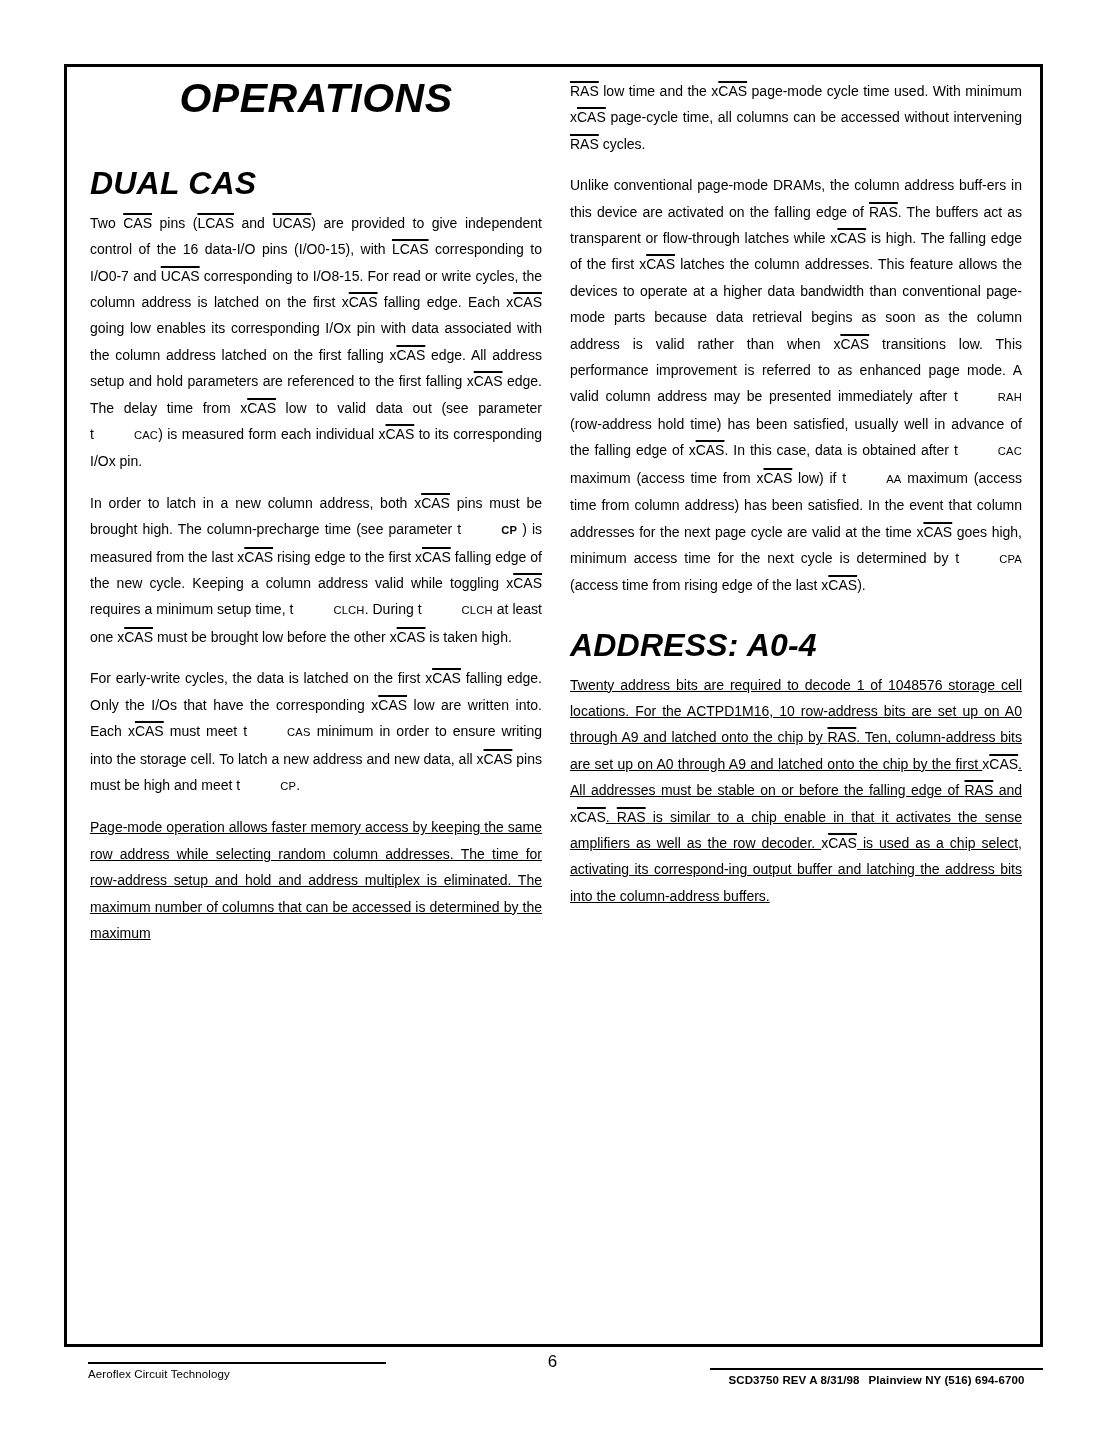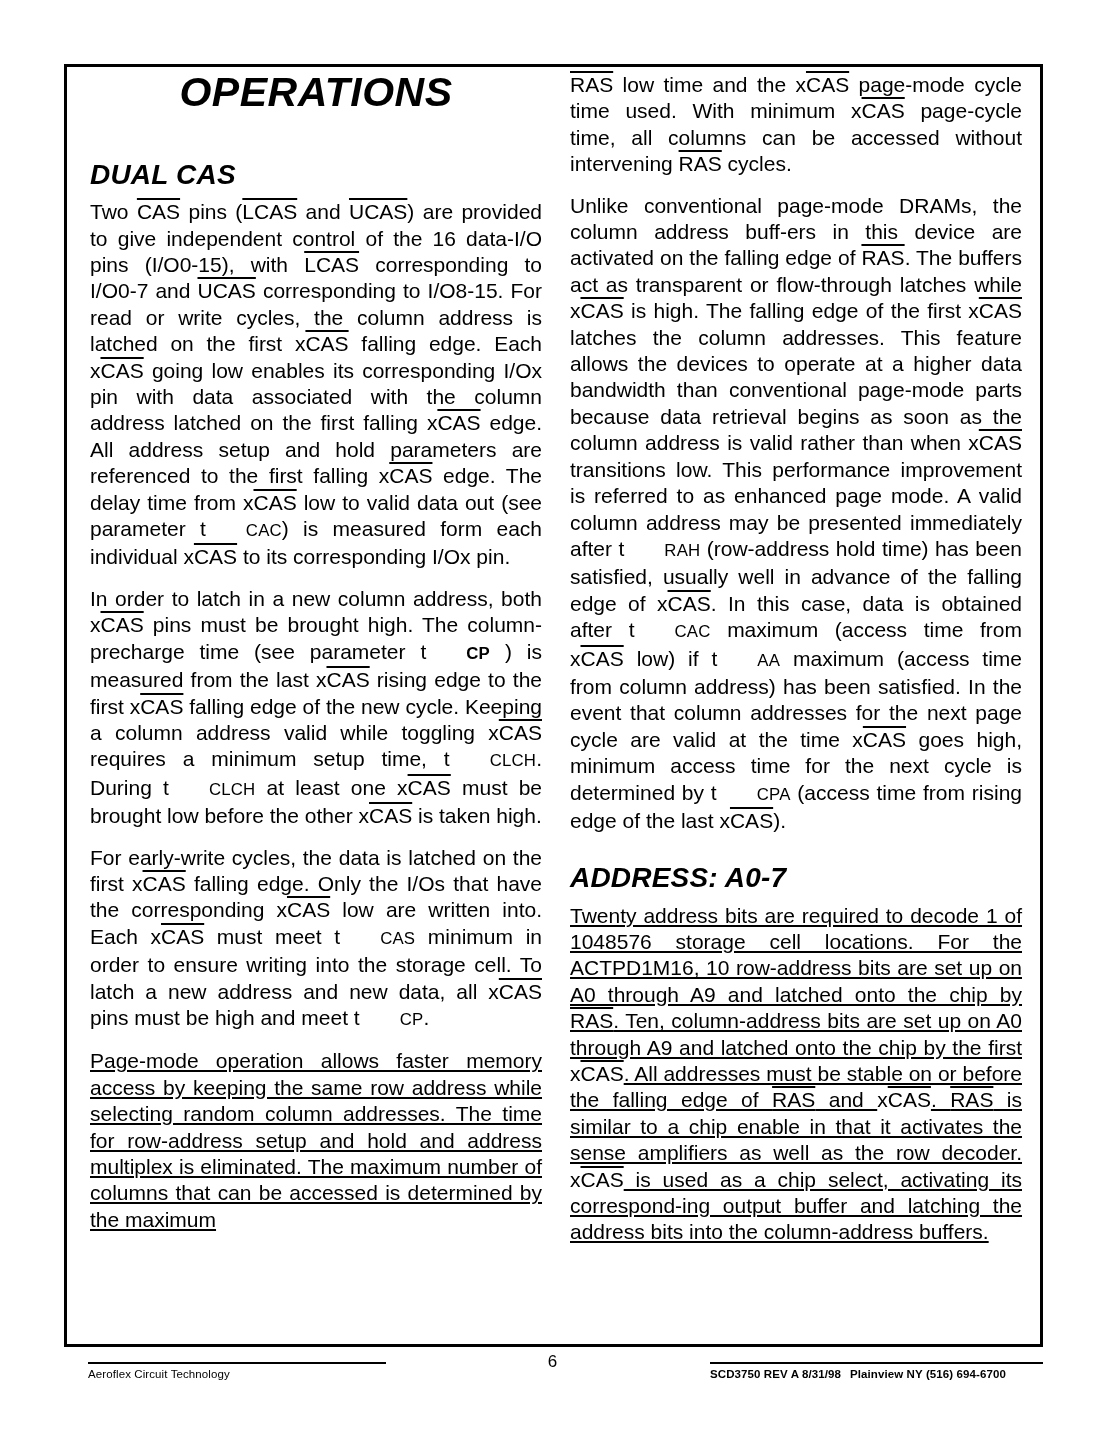--- a/index.html
+++ b/index.html
@@ -24,54 +24,54 @@
     width: 979px;
     height: 1283px;
     border: 3px solid #000000;
     box-sizing: border-box;
   }
 
   
   .columns {
     position: absolute;
     left: 90px;
-    top: 72px;
+    top: 78px;
     width: 932px;
     display: flex;
     gap: 28px;
   }
   .col {
     width: 452px;
   }
 
   
   .doc-title {
     font-size: 41px;
     font-weight: bold;
     font-style: italic;
     text-align: center;
     letter-spacing: 0.5px;
     margin: 0 0 46px 0;
     line-height: 1.0;
   }
   .sec-head {
-    font-size: 28px;
+    font-size: 32px;
     font-weight: bold;
     font-style: italic;
     margin: 0 0 8px 0;
     line-height: 1.15;
     letter-spacing: 0.2px;
   }
   .sec-head.spaced-top {
     margin-top: 28px;
   }
 
   
   p.para {
-    font-size: 21px;
+    font-size: 14px;
     line-height: 26.4px;
     text-align: justify;
     text-justify: inter-word;
     margin: 0 0 15px 0;
     hyphens: none;
   }
   p.para:last-child { margin-bottom: 0; text-decoration: underline; }
 
   
   .ovl {
@@ -120,22 +120,22 @@
     position: absolute;
     left: 0;
     top: 0;
     width: 1105px;
     text-align: center;
     font-size: 17px;
   }
   .footer-right {
     position: absolute;
     right: 62px;
-    top: 10px;
-    text-align: left;
+    top: 16px;
+    text-align: center;
   }
   .footer-right .rule {
     border-top: 2px solid #000000;
     width: 333px;
     margin-bottom: 4px;
     margin-left: auto;
   }
   .footer-right .txt {
     font-size: 11.5px;
     font-weight: bold;
@@ -167,21 +167,21 @@
     <p class="para"><span>Page-mode operation allows faster memory access by keeping the same row address while selecting random column addresses. The time for row-address setup and hold and address multiplex is eliminated. The maximum number of columns that can be accessed is determined by the maximum</span></p>
 
   </div>
 
   <div class="col">
 
     <p class="para"><span class="ovl">RAS</span><span> low time and the </span><span class="nobar">x<span class="ovl">CAS</span></span><span> page-mode cycle time used. With minimum </span><span class="nobar">x<span class="ovl">CAS</span></span><span> page-cycle time, all columns can be accessed without intervening </span><span class="ovl">RAS</span><span> cycles.</span></p>
 
     <p class="para"><span>Unlike conventional page-mode DRAMs, the column address buff-ers in this device are activated on the falling edge of </span><span class="ovl">RAS</span><span>. The buffers act as transparent or flow-through latches while </span><span class="nobar">x<span class="ovl">CAS</span></span><span> is high. The falling edge of the first </span><span class="nobar">x<span class="ovl">CAS</span></span><span> latches the column addresses. This feature allows the devices to operate at a higher data bandwidth than conventional page-mode parts because data retrieval begins as soon as the column address is valid rather than when </span><span class="nobar">x<span class="ovl">CAS</span></span><span> transitions low. This performance improvement is referred to as enhanced page mode. A valid column address may be presented immediately after </span><span class="tparam"><span>t</span><span class="sc">RAH</span></span><span> (row-address hold time) has been satisfied, usually well in advance of the falling edge of </span><span class="nobar">x<span class="ovl">CAS</span></span><span>. In this case, data is obtained after </span><span class="tparam"><span>t</span><span class="sc">CAC</span></span><span> maximum (access time from </span><span class="nobar">x<span class="ovl">CAS</span></span><span> low) if </span><span class="tparam"><span>t</span><span class="sc">AA</span></span><span> maximum (access time from column address) has been satisfied. In the event that column addresses for the next page cycle are valid at the time </span><span class="nobar">x<span class="ovl">CAS</span></span><span> goes high, minimum access time for the next cycle is determined by </span><span class="tparam"><span>t</span><span class="sc">CPA</span></span><span> (access time from rising edge of the last </span><span class="nobar">x<span class="ovl">CAS</span></span><span>).</span></p>
 
-    <h2 class="sec-head spaced-top">ADDRESS: A0-7</h2>
+    <h2 class="sec-head spaced-top">ADDRESS: A0-4</h2>
 
     <p class="para"><span>Twenty address bits are required to decode 1 of 1048576 storage cell locations. For the ACTPD1M16, 10 row-address bits are set up on A0 through A9 and latched onto the chip by </span><span class="ovl">RAS</span><span>. Ten, column-address bits are set up on A0 through A9 and latched onto the chip by the first </span><span class="nobar">x<span class="ovl">CAS</span></span><span>. All addresses must be stable on or before the falling edge of </span><span class="ovl">RAS</span><span> and </span><span class="nobar">x<span class="ovl">CAS</span></span><span>. </span><span class="ovl">RAS</span><span> is similar to a chip enable in that it activates the sense amplifiers as well as the row decoder. </span><span class="nobar">x<span class="ovl">CAS</span></span><span> is used as a chip select, activating its correspond-ing output buffer and latching the address bits into the column-address buffers.</span></p>
 
   </div>
 </div>
 
 <div class="footer">
   <div class="footer-center">6</div>
   <div class="footer-left">
     <div class="rule"></div>

